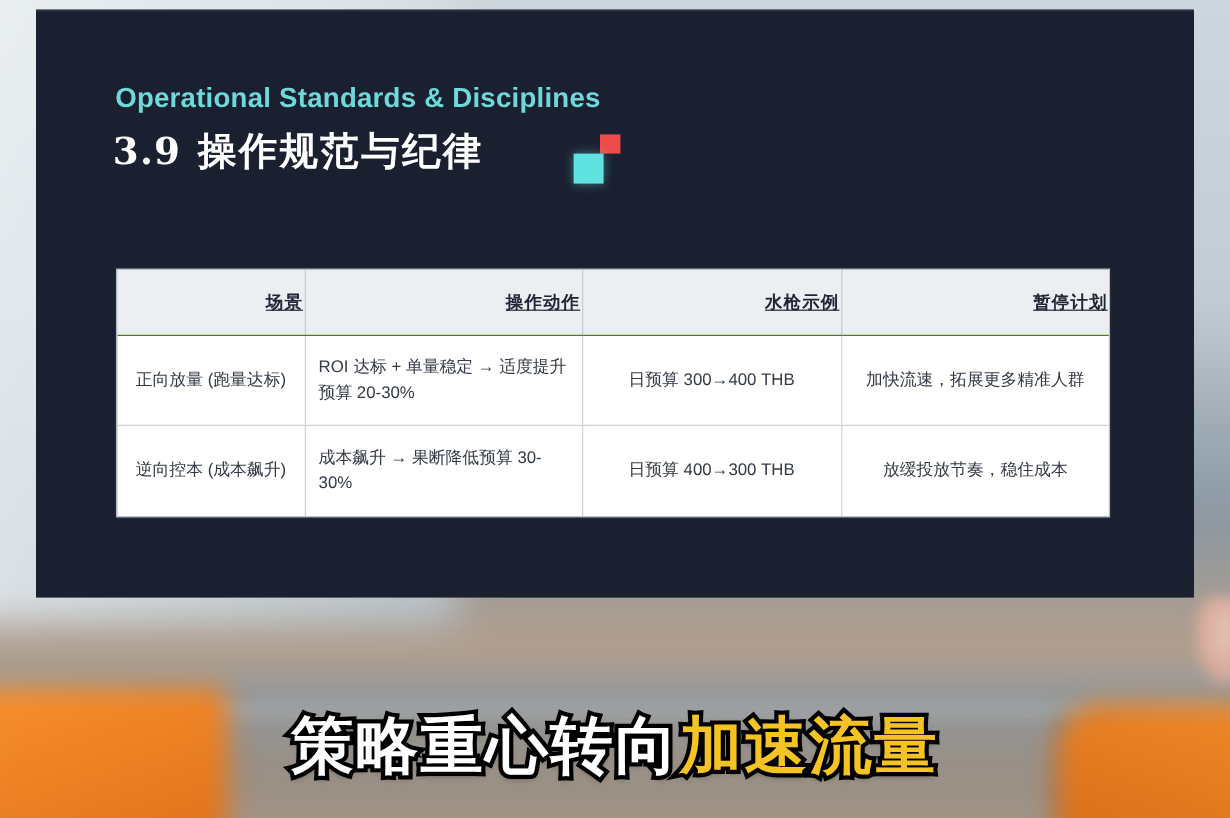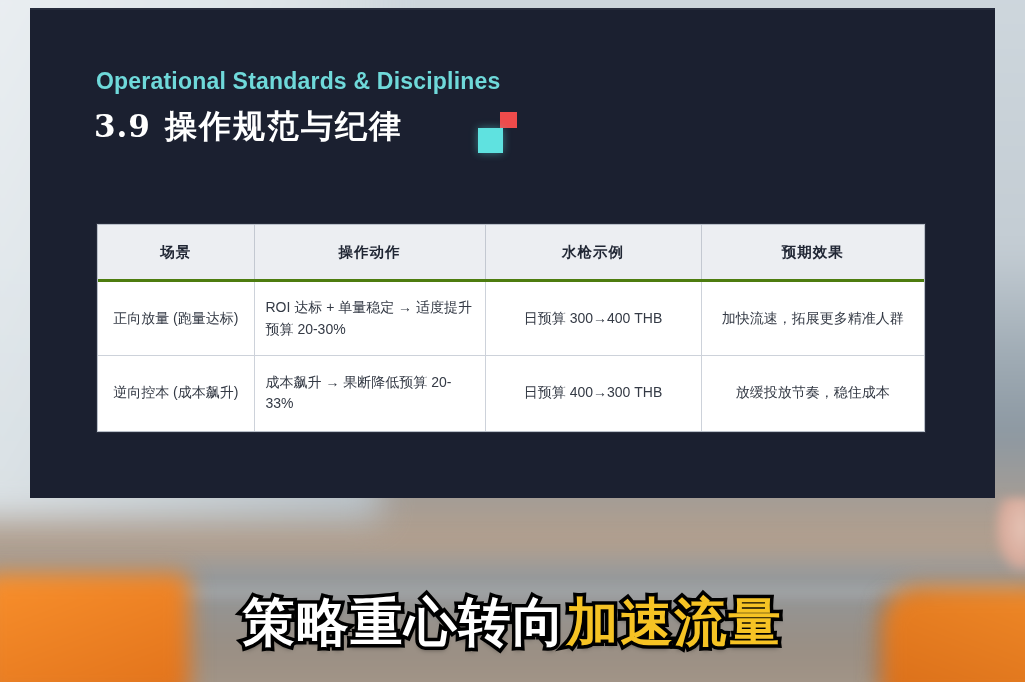--- a/index.html
+++ b/index.html
@@ -53,23 +53,24 @@
     box-shadow:0 0 9px rgba(95,226,224,.45);}
 
   
   .tbl-wrap{position:absolute;left:67px;top:216px;width:826px;
     border:1px solid #b9bfc9;background:#ffffff;
     box-shadow:0 0 0 1px rgba(255,255,255,.06);}
   table{border-collapse:collapse;width:100%;table-layout:fixed;}
   col.c0{width:156px;}col.c1{width:231px;}col.c2{width:216px;}col.c3{width:223px;}
   thead th{
     background:#eceef2;color:#202634;font-weight:700;font-size:14.5px;
-    text-align:center;height:52px;vertical-align:middle;
-    border-right:1px solid #c3c8d1;border-bottom:3px solid #4d7c0f;
+    text-align:right;height:52px;vertical-align:middle;
+    border-right:1px solid #c3c8d1;border-bottom:1px solid #4d7c0f;
     letter-spacing:1px;
+    text-decoration:underline;
   }
   thead th:last-child{border-right:none;}
   tbody td{
     font-size:14px;color:#343a45;line-height:1.55;
     border-right:1px solid #cdd2da;border-bottom:1px solid #cdd2da;
     padding:9px 11px;vertical-align:middle;
   }
   tbody td:last-child{border-right:none;}
   tbody tr:last-child td{border-bottom:none;}
   td.c-scene{text-align:center;}
@@ -127,33 +128,33 @@
           <col class="c0">
             <col class="c1">
             <col class="c2">
             <col class="c3">
         </colgroup>
         <thead>
           <tr>
             <th>场景</th>
             <th>操作动作</th>
             <th>水枪示例</th>
-            <th>预期效果</th>
+            <th>暂停计划</th>
           </tr>
         </thead>
         <tbody>
           <tr>
             <td class="c-scene">正向放量 (跑量达标)</td>
             <td class="c-action">ROI 达标 + 单量稳定 → 适度提升预算 20-30%</td>
             <td class="c-example">日预算 300→400 THB</td>
             <td class="c-effect">加快流速，拓展更多精准人群</td>
           </tr>
           <tr>
             <td class="c-scene">逆向控本 (成本飙升)</td>
-            <td class="c-action">成本飙升 → 果断降低预算 20-33%</td>
+            <td class="c-action">成本飙升 → 果断降低预算 30-30%</td>
             <td class="c-example">日预算 400→300 THB</td>
             <td class="c-effect">放缓投放节奏，稳住成本</td>
           </tr>
         </tbody>
       </table>
     </div>
   </div>
 
   <div class="caption">
     <span class="w">策略重心转向</span><span class="y">加速流量</span>

